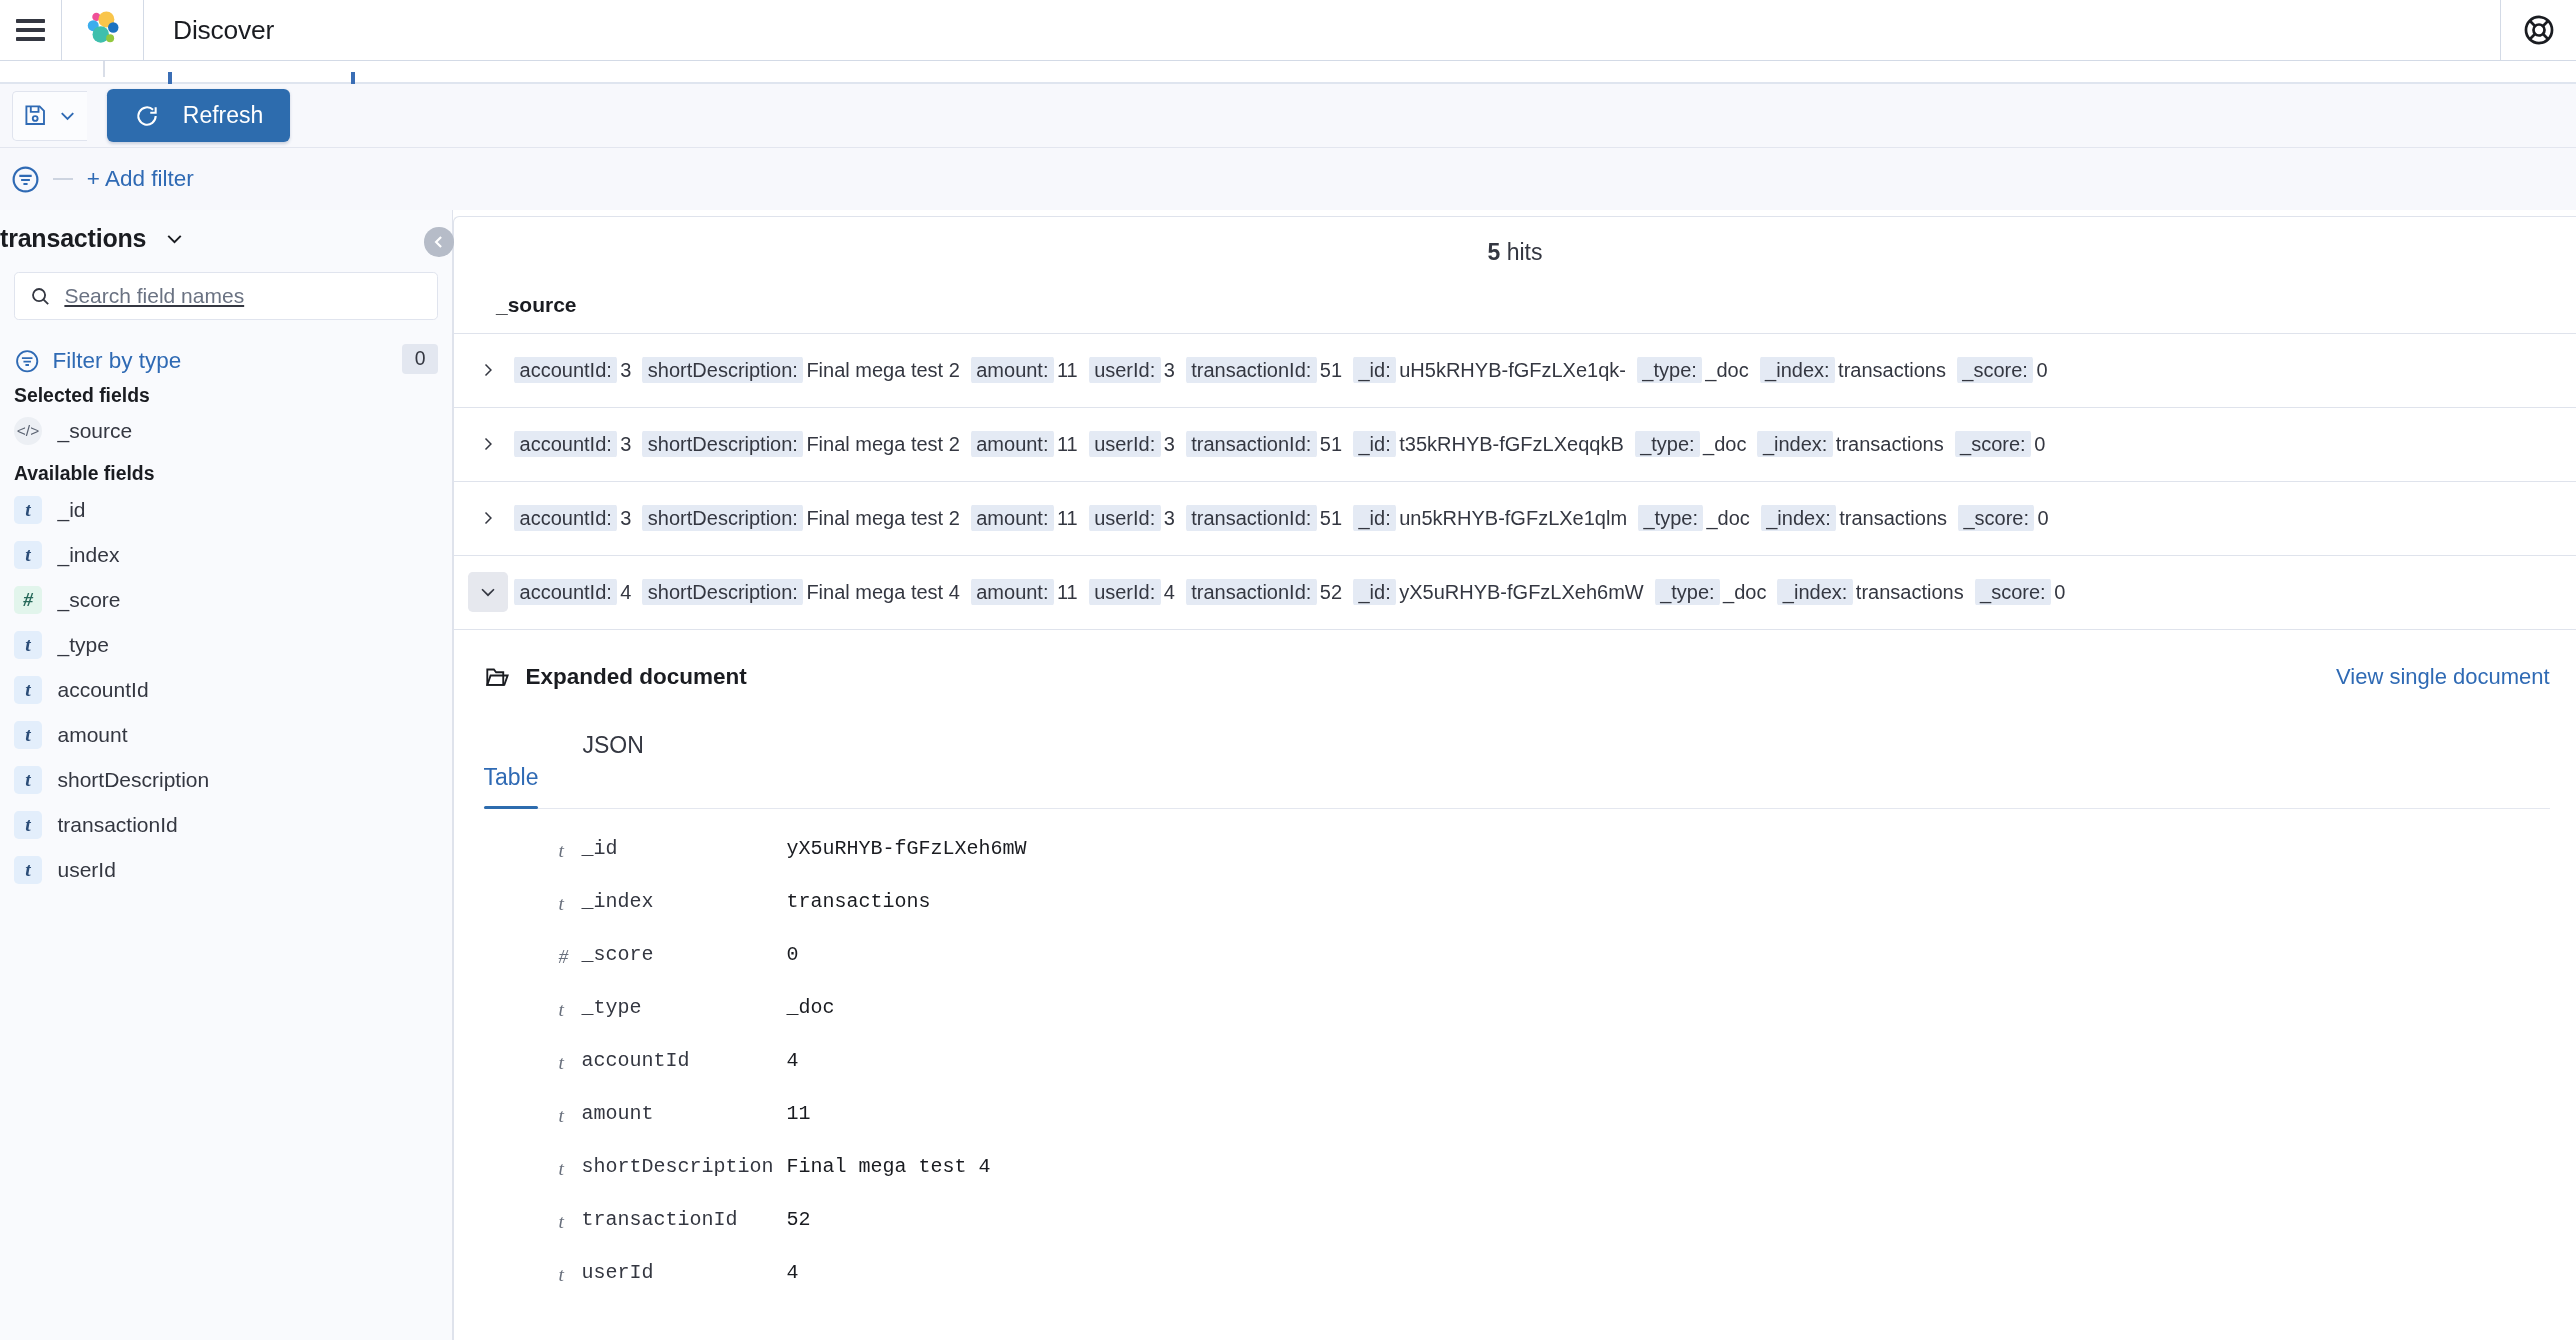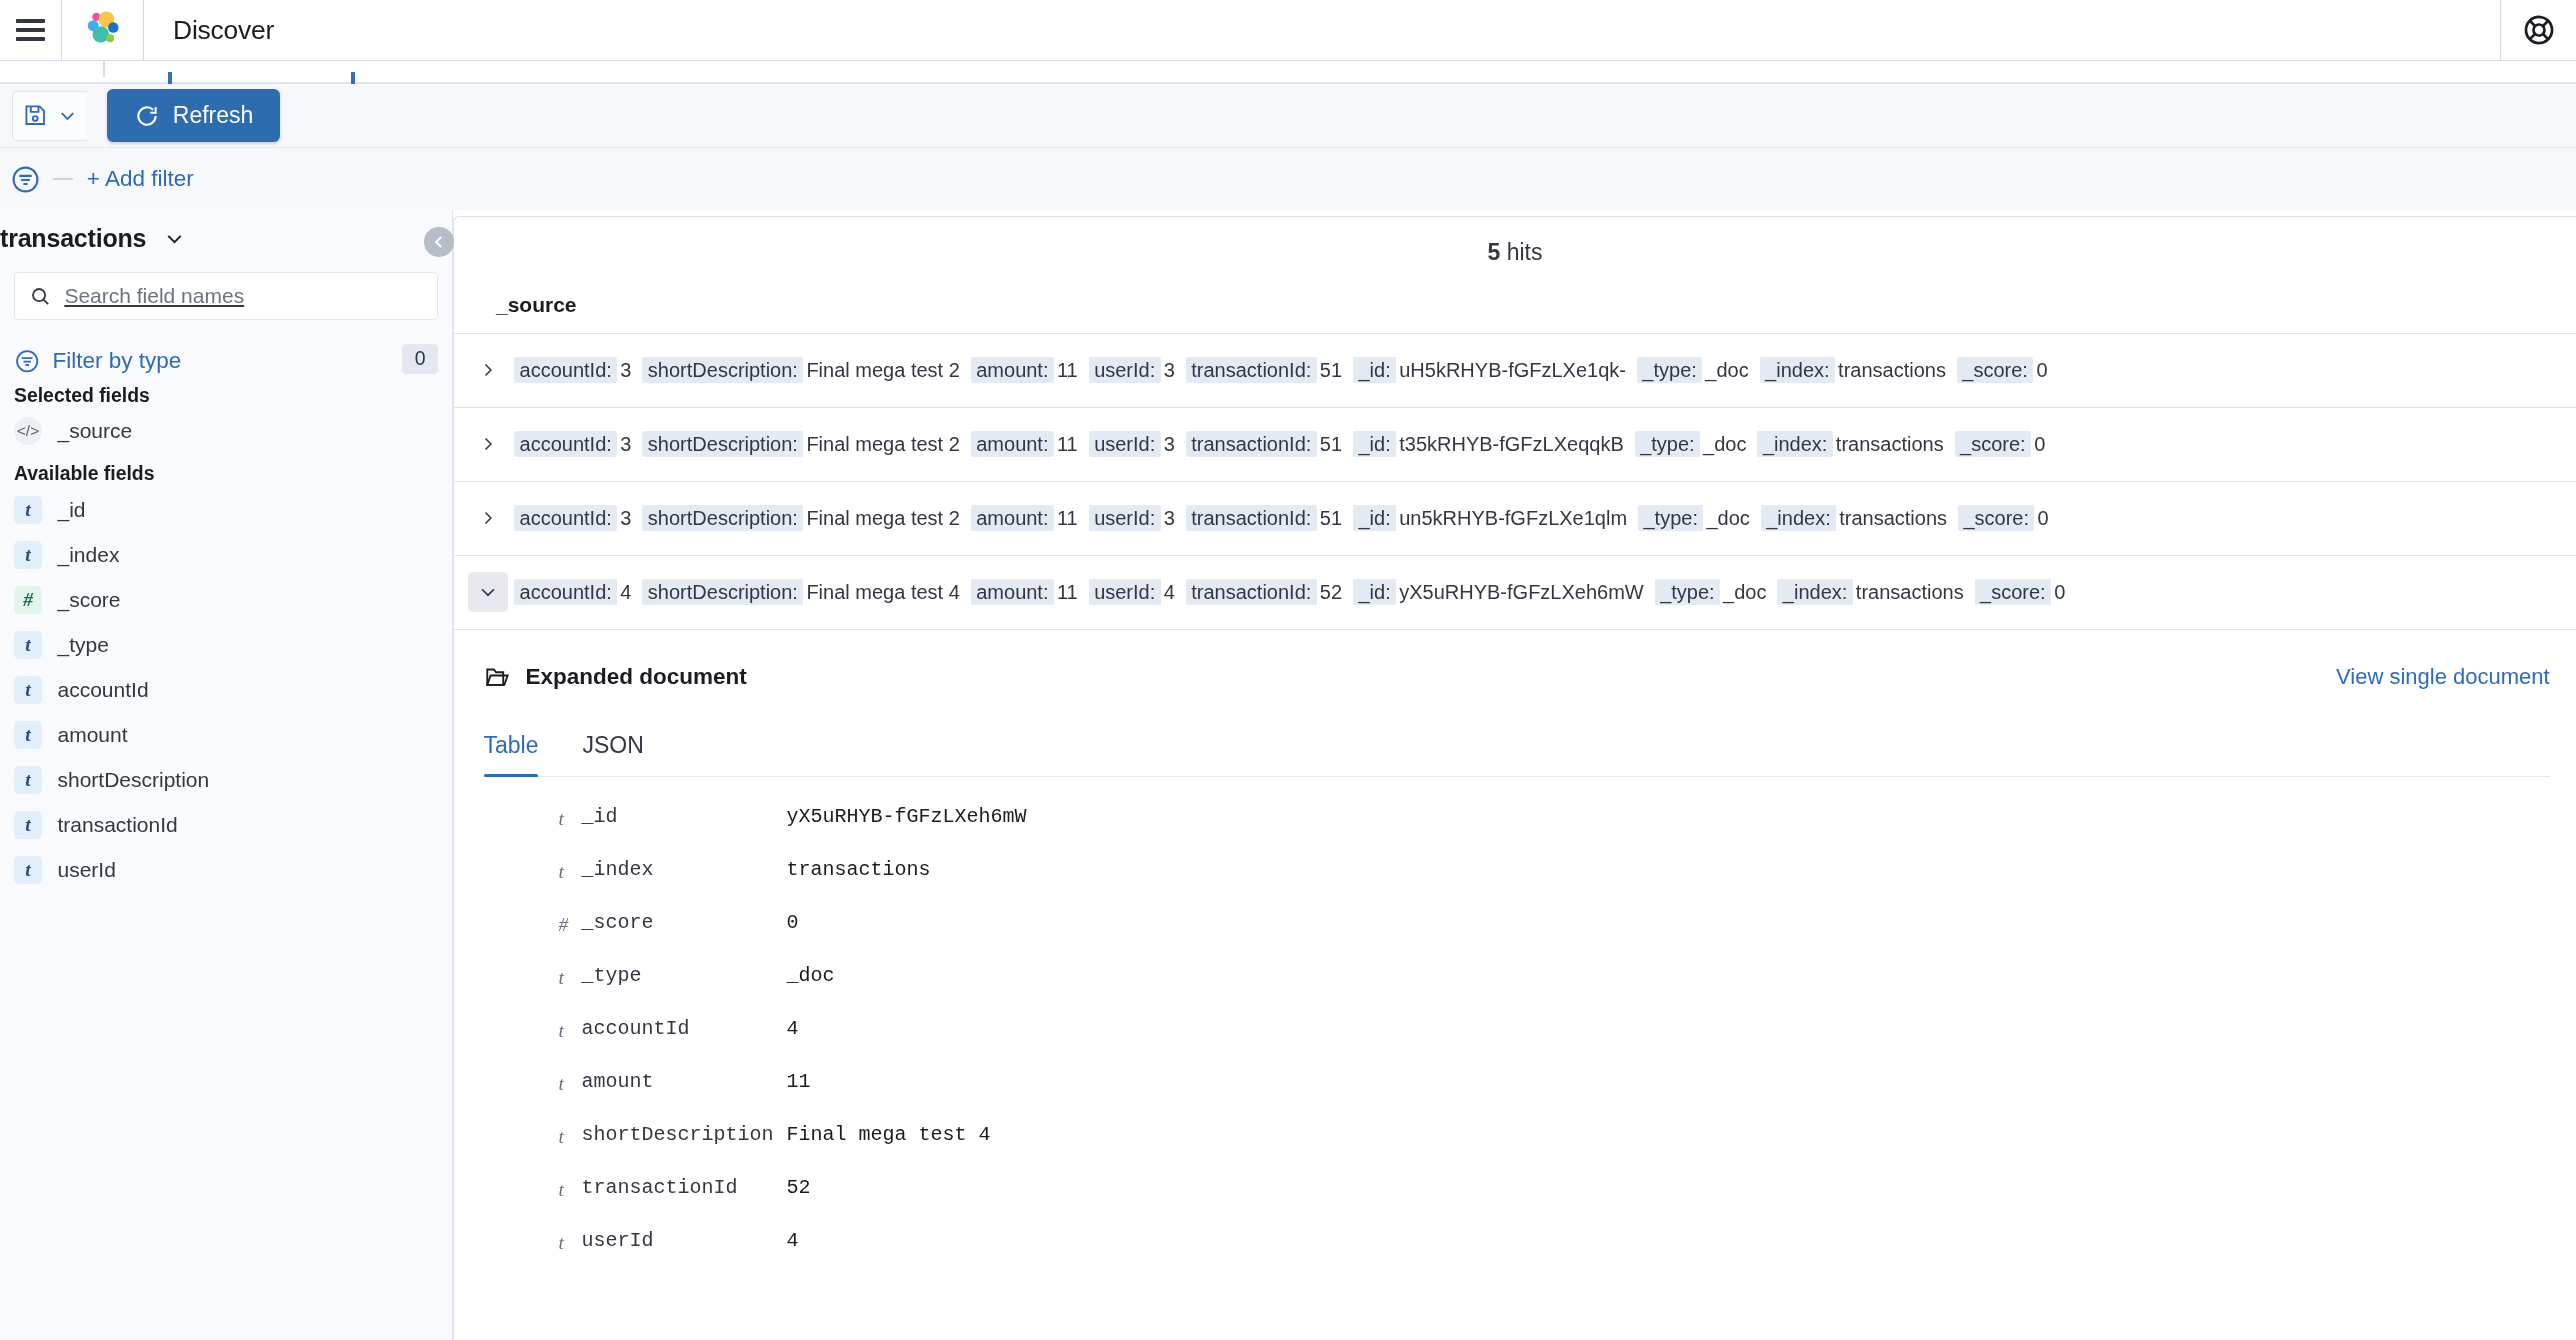--- a/index.html
+++ b/index.html
@@ -81,21 +81,21 @@
     flex: 1; border: none; outline: none; background: transparent;
     font-family: "Liberation Sans", sans-serif; font-size: 22.5px; color: #343741;
   }
   .search-input input::placeholder { color: #69707d; }
   .kql-label {
     font-size: 21px; color: #2f6ab4; padding-left: 15.5px; cursor: pointer;
   }
   .refresh-btn {
     margin-left: 20px; height: 53px; background: #2d6cae;
     border-radius: 6.2px; color: #fff; font-size: 23px;
-    display: flex; align-items: center; gap: 13px;
+    display: flex; align-items: center; gap: 23px;
     padding: 0 26.4px; cursor: pointer; border: none;
     font-family: "Liberation Sans", sans-serif;
     box-shadow: 0 1.6px 3.1px rgba(40,70,120,.22);
   }
 
   
   .filterbar {
     position: absolute; top: 148px; left: 0; width: 2576px; height: 62px;
     background: #f7f8fc; display: flex; align-items: center; padding-left: 4.7px;
   }
@@ -226,21 +226,21 @@
     font-size: 22px; color: #2f6ab4; cursor: pointer;
   }
   .tabs {
     display: flex; gap: 0; margin-top: 42px;
     border-bottom: 1.6px solid #e4e7ef; margin-right: 26.4px;
   }
   .tab {
     font-size: 23px; color: #343741; padding: 0 22px 17px 22px;
     cursor: pointer; position: relative;
   }
-  .tab:first-child { padding-left: 0; margin-left: 0; }
+  .tab:first-child { padding-left: 0; margin-left: 0; margin-top: 32px; }
   .tab.active { color: #2f6ab4; }
   .tab.active::after {
     content: ""; position: absolute; left: 0; right: 22px; bottom: -1.6px;
     height: 3.9px; background: #2d6cae; border-radius: 1.6px;
   }
 
   .detail-table { margin-top: 28px; }
   .detail-row {
     display: flex; align-items: flex-start; min-height: 53px;
     padding-left: 75px;

